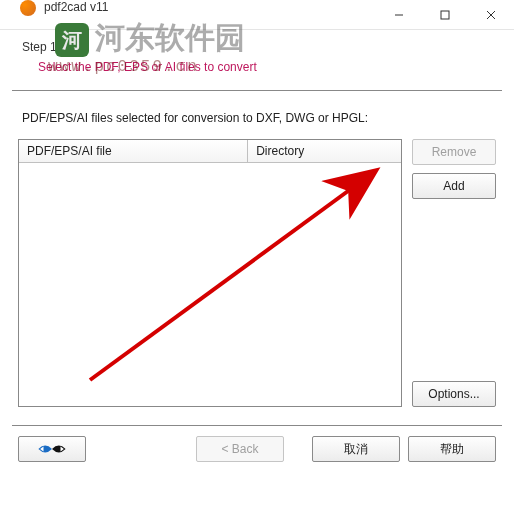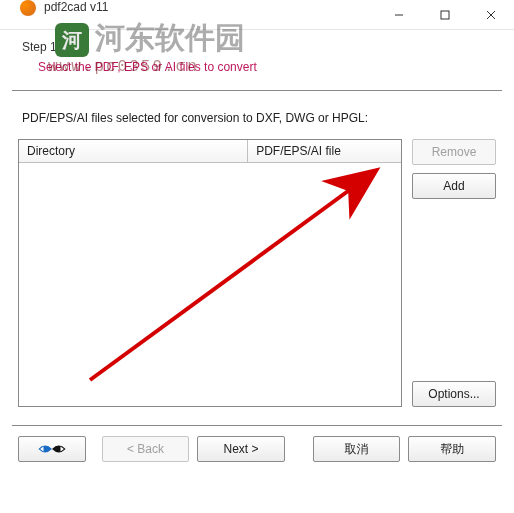--- a/index.html
+++ b/index.html
@@ -237,22 +237,22 @@
     <div class="step-sub">Select the PDF, EPS or AI files to convert</div>
   </div>
 
   <div class="divider"></div>
 
   <div class="selection-label">PDF/EPS/AI files selected for conversion to DXF, DWG or HPGL:</div>
 
   <div class="main-row">
     <div class="table-wrap">
       <div class="table-head">
+        <div class="col">PDF/EPS/AI file</div>
         <div class="col">Directory</div>
-        <div class="col">PDF/EPS/AI file</div>
       </div>
       <div class="table-body"></div>
     </div>
     <div class="side-btns">
       <div class="btn disabled">Remove</div>
       <div class="btn">Add</div>
       <div class="spacer"></div>
       <div class="btn">Options...</div>
     </div>
   </div>
@@ -263,21 +263,20 @@
     <div class="logo">
       <svg viewBox="0 0 40 20">
         <path d="M4 10 Q12 2 20 10 Q12 18 4 10 Z" fill="#1b6cc4"></path>
         <path d="M20 10 Q28 2 36 10 Q28 18 20 10 Z" fill="#111"></path>
         <polygon points="6,10 10,7 10,13" fill="#fff"></polygon>
         <polygon points="34,10 30,7 30,13" fill="#fff"></polygon>
       </svg>
     </div>
     <div class="gap"></div>
     <div class="btn disabled">&lt; Back</div>
-    <div class="btn">Next &gt;</div>
     <div style="width:12px"></div>
     <div class="btn">取消</div>
     <div class="btn">帮助</div>
   </div>
 </div>
 
 <div class="watermark">
   <span class="logo-badge">河</span><span>河东软件园</span>
 </div>
 <div class="watermark-sub">www.pc0359.cn</div>

